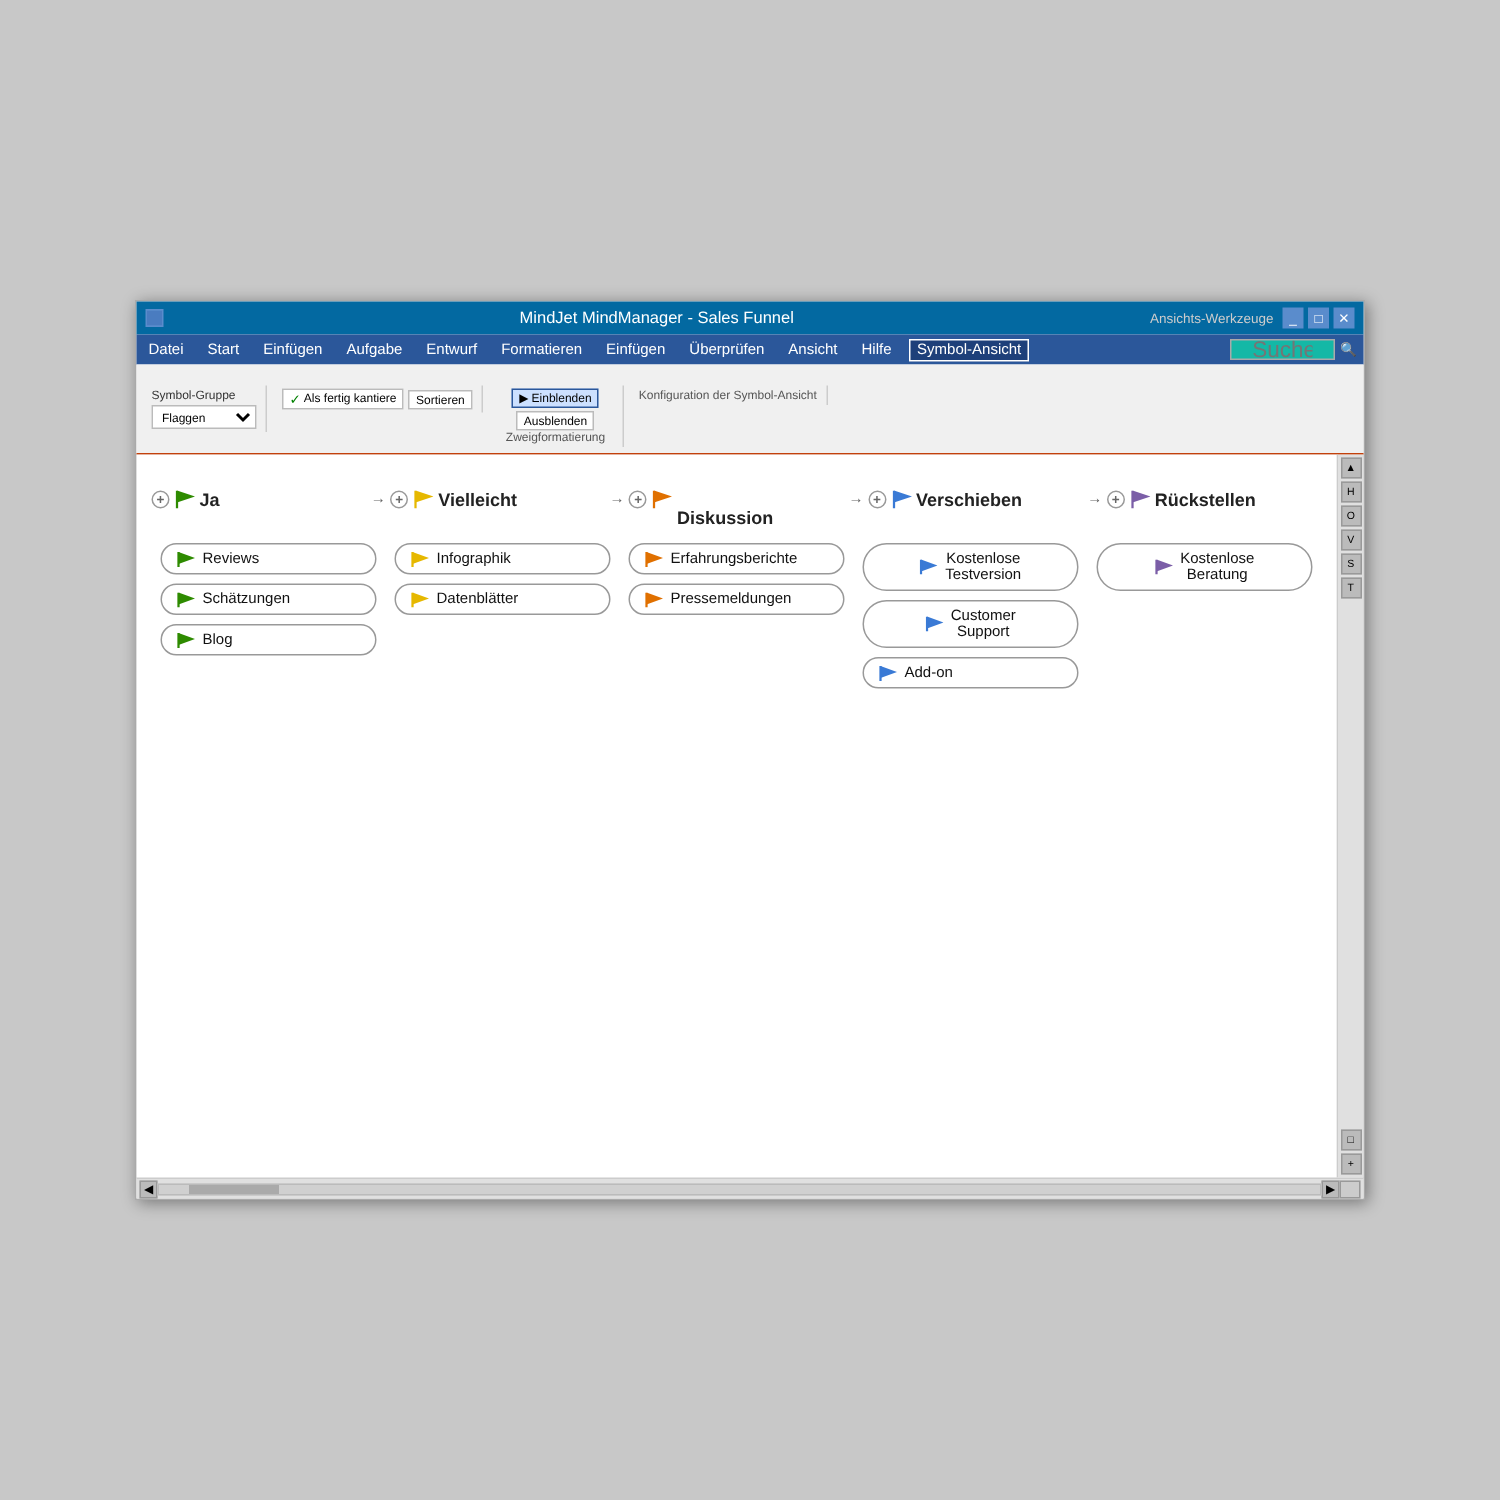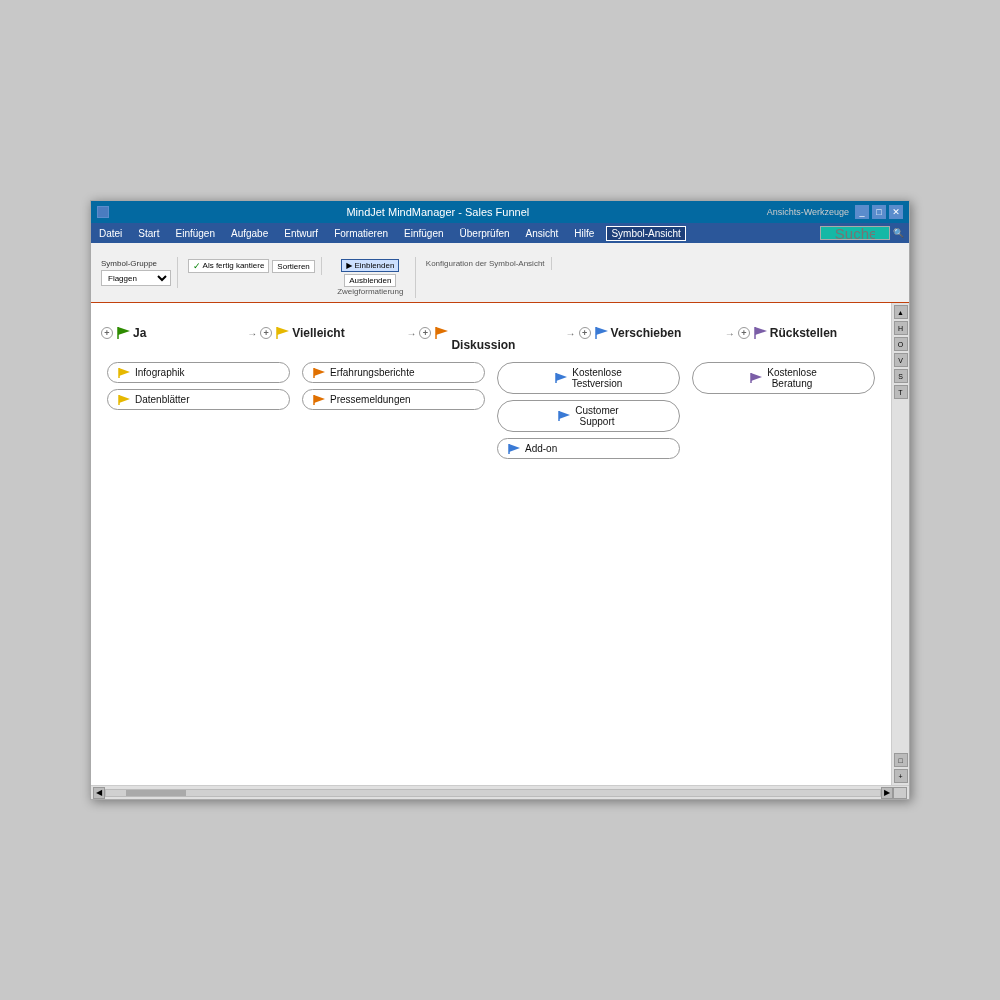--- a/index.html
+++ b/index.html
@@ -418,20 +418,43 @@
             <svg width="14" height="12" viewBox="0 0 14 12">
               <polygon points="2,0 14,4 2,8" fill="#7b5ea7"></polygon>
               <line x1="2" y1="0" x2="2" y2="12" stroke="#7b5ea7" stroke-width="1.5"></line>
             </svg>
             <span style="font-size:12px;font-weight:bold;">Rückstellen</span>
           </div>
         </div>
 
         <div class="nodes-row">
 
+          <div class="column">
+            <div class="node-card">
+              <svg width="12" height="10" viewBox="0 0 12 10">
+                <polygon points="1,0 12,4 1,8" fill="#2e8b00"></polygon>
+                <line x1="1" y1="0" x2="1" y2="10" stroke="#2e8b00" stroke-width="1.5"></line>
+              </svg>
+              <span class="node-label">Reviews</span>
+            </div>
+            <div class="node-card">
+              <svg width="12" height="10" viewBox="0 0 12 10">
+                <polygon points="1,0 12,4 1,8" fill="#2e8b00"></polygon>
+                <line x1="1" y1="0" x2="1" y2="10" stroke="#2e8b00" stroke-width="1.5"></line>
+              </svg>
+              <span class="node-label">Schätzungen</span>
+            </div>
+            <div class="node-card">
+              <svg width="12" height="10" viewBox="0 0 12 10">
+                <polygon points="1,0 12,4 1,8" fill="#2e8b00"></polygon>
+                <line x1="1" y1="0" x2="1" y2="10" stroke="#2e8b00" stroke-width="1.5"></line>
+              </svg>
+              <span class="node-label">Blog</span>
+            </div>
+          </div>
 
           <div class="column">
             <div class="node-card">
               <svg width="12" height="10" viewBox="0 0 12 10">
                 <polygon points="1,0 12,4 1,8" fill="#e6b800"></polygon>
                 <line x1="1" y1="0" x2="1" y2="10" stroke="#e6b800" stroke-width="1.5"></line>
               </svg>
               <span class="node-label">Infographik</span>
             </div>
             <div class="node-card">

